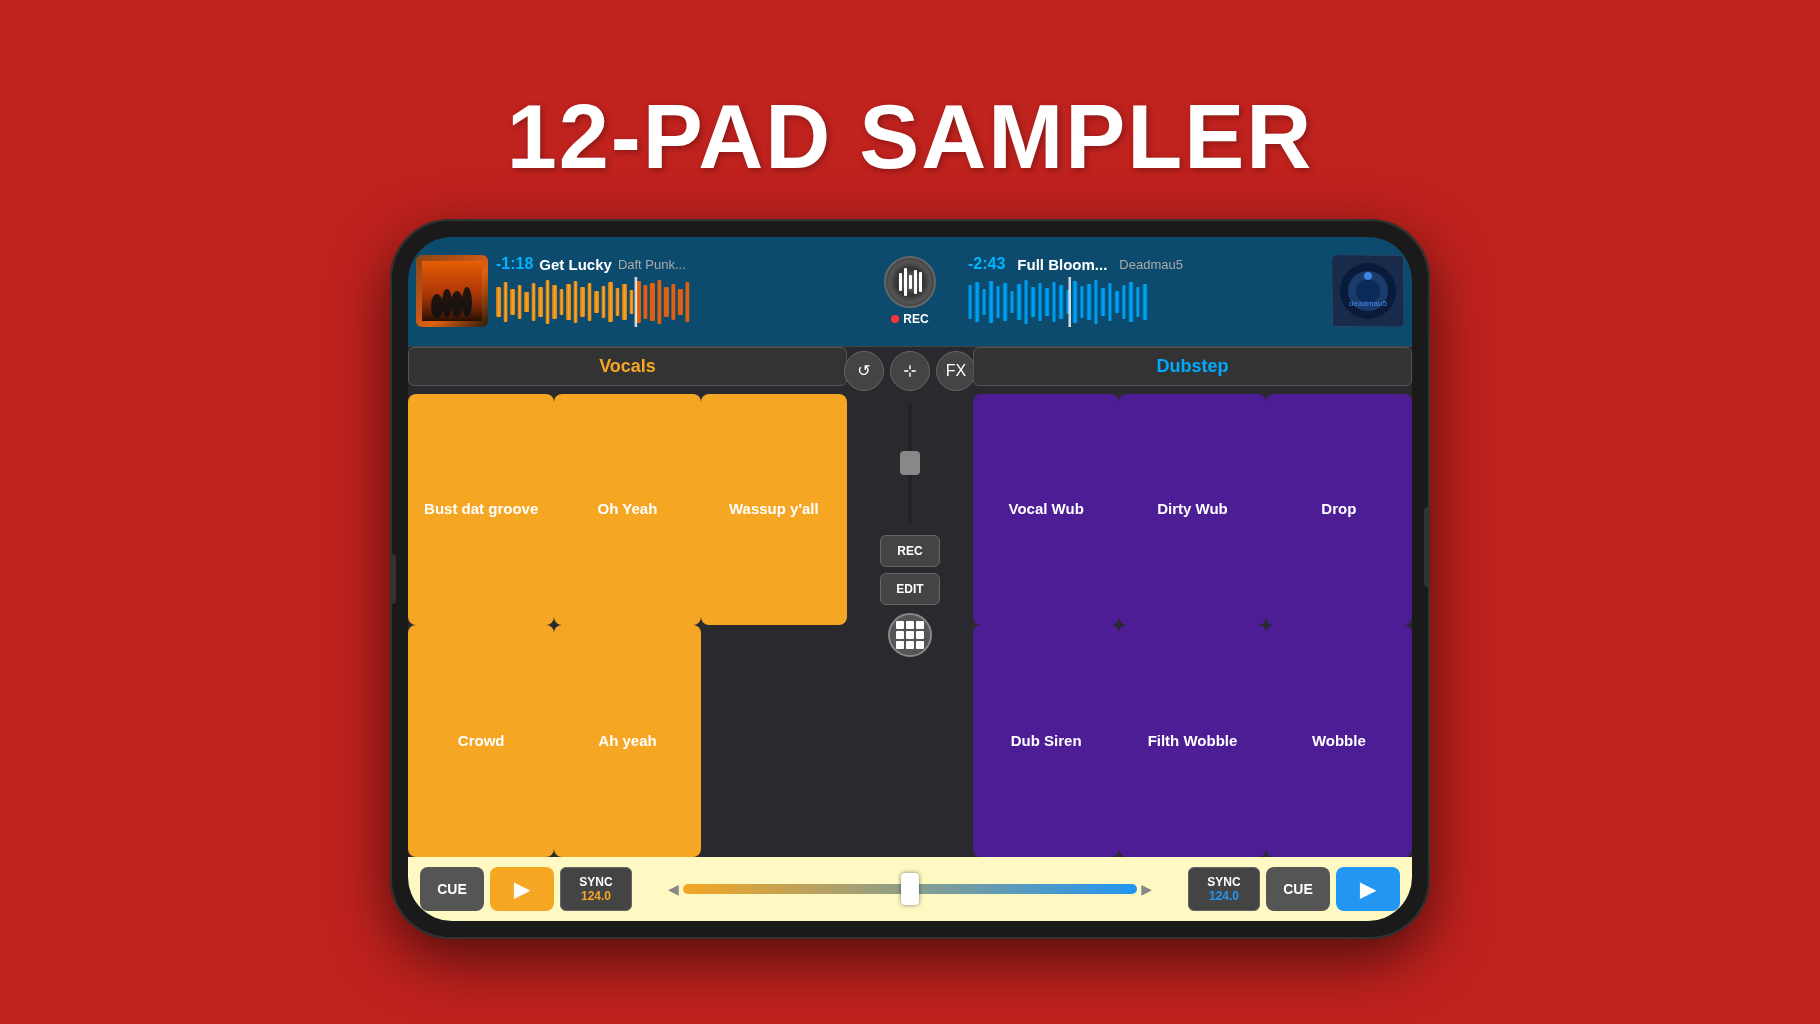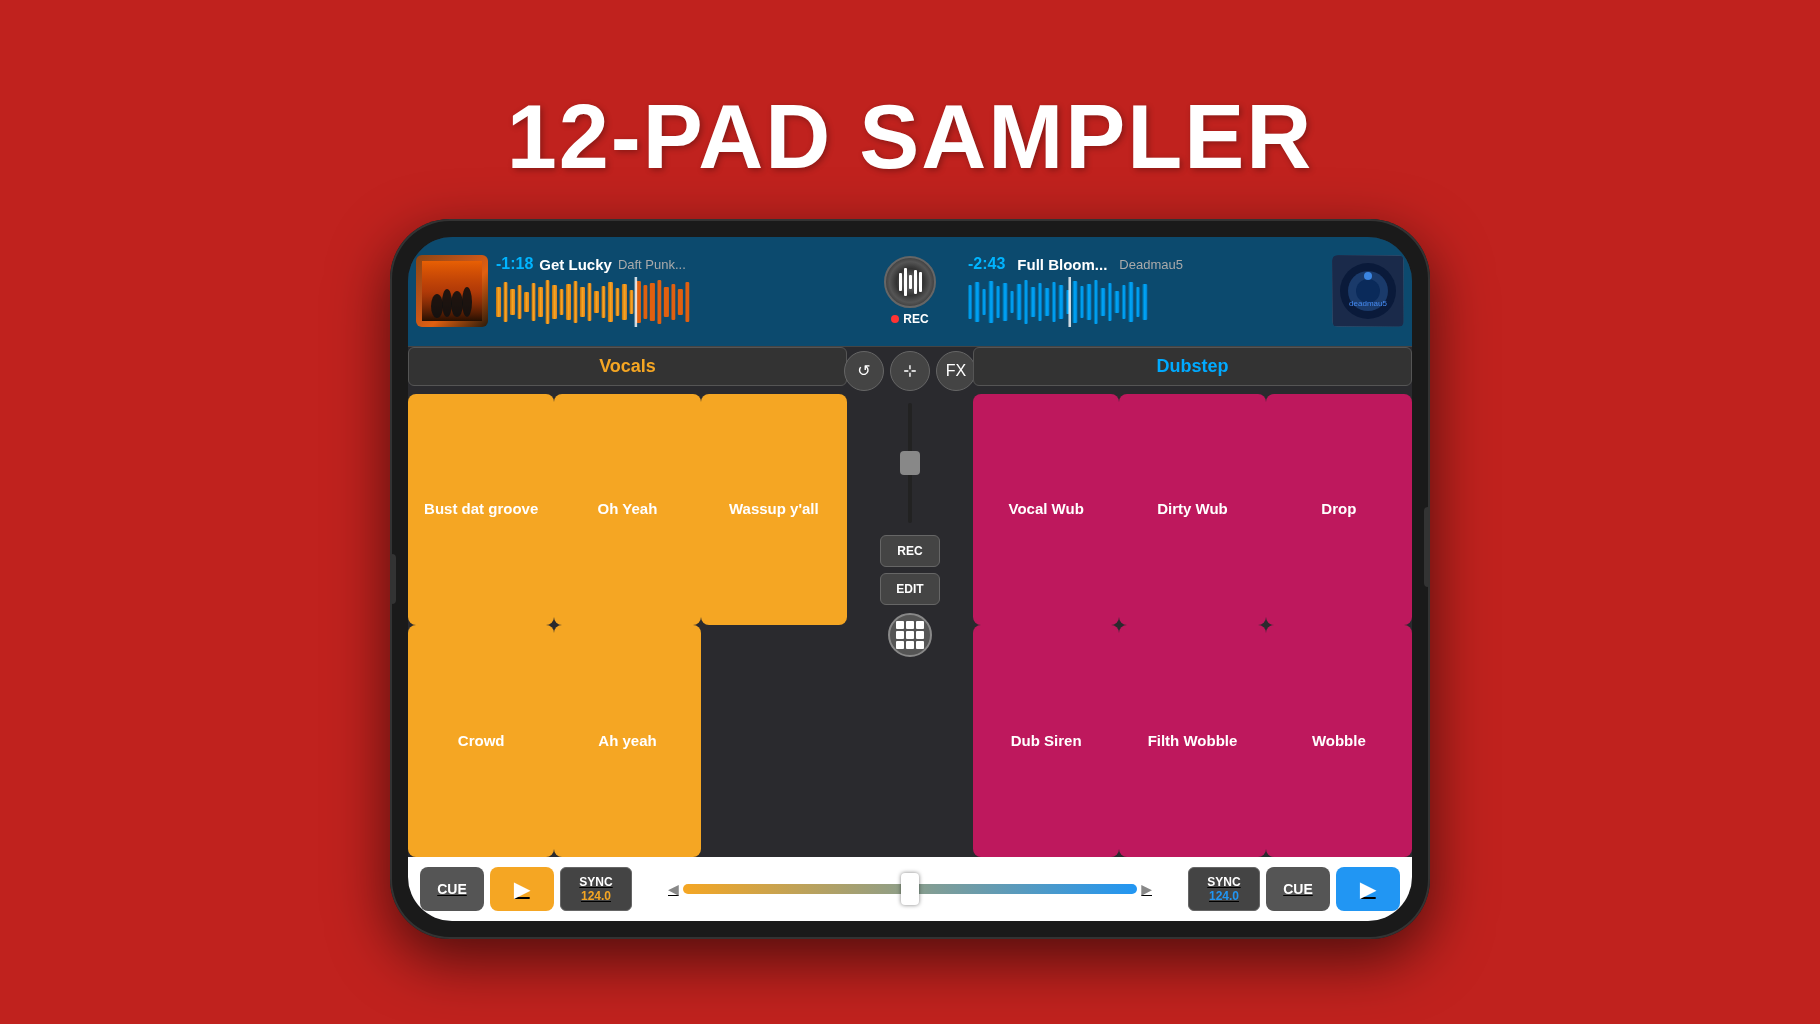--- a/index.html
+++ b/index.html
@@ -229,21 +229,21 @@
       color: white;
       font-weight: bold;
       font-size: 15px;
       cursor: pointer;
       min-height: 80px;
       line-height: 1.2;
     }
 
     .pad-orange { background: #f5a623; }
     .pad-orange-active { background: #e6921a; border: 2px solid #ffcc44; }
-    .pad-blue { background: #be185d; }
+    .pad-blue { background: #4c1d95; }
 
     
     .center-controls {
       display: flex;
       gap: 6px;
       justify-content: center;
     }
 
     .ctrl-btn {
       width: 40px;
@@ -331,24 +331,23 @@
       height: 8px;
       background: white;
       border-radius: 1px;
     }
 
     
     .transport-area {
       display: flex;
       align-items: center;
       height: 64px;
-      background: #ffffff;
+      background: #fef9c3;
       padding: 0 12px;
       gap: 6px;
-      text-decoration: underline;
     }
 
     .transport-left {
       display: flex;
       align-items: center;
       gap: 6px;
       flex: 1;
     }
 
     .transport-center {

